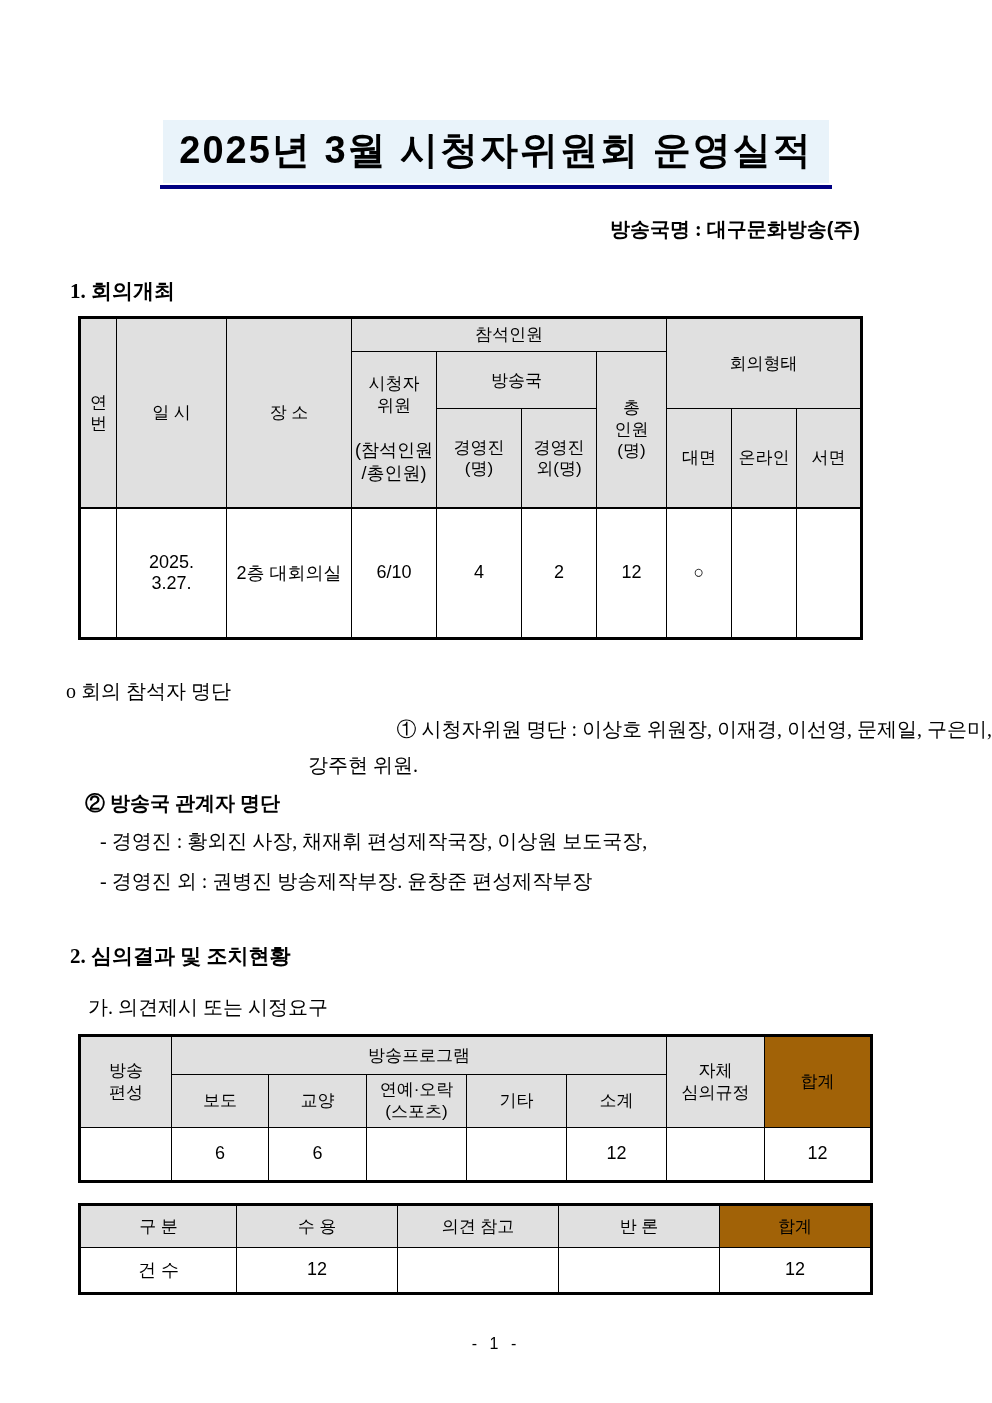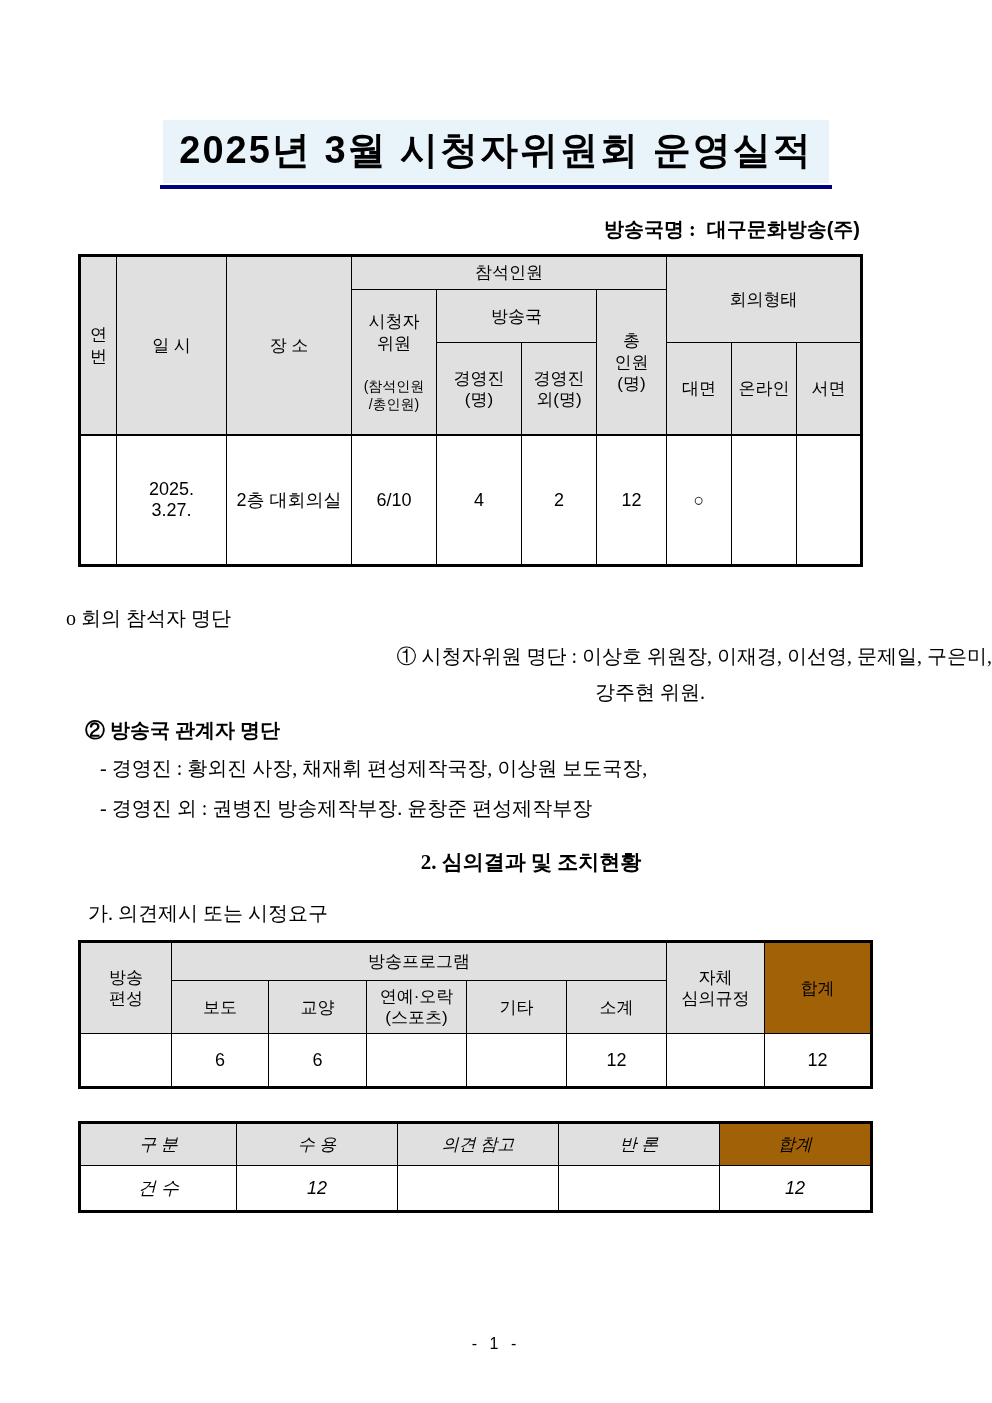--- a/index.html
+++ b/index.html
@@ -31,21 +31,21 @@
   }
   
   .station-line {
     margin-top: 27px;
     padding-right: 132px;
     text-align: right;
     font-size: 20px;
     font-weight: bold;
   }
   .station-line .label { font-family: "Liberation Serif", serif; }
-  .station-line .name  { font-family: "Liberation Sans", "DejaVu Sans", sans-serif; margin-left: 6px;}
+  .station-line .name  { font-family: "Liberation Sans", "DejaVu Sans", sans-serif; }
   
   .sec-heading {
     margin: 34px 0 0 70px;
     font-size: 21px;
     font-weight: bold;
   }
   .sub-heading {
     margin: 24px 0 0 88px;
     font-size: 20px;
     font-weight: normal;
@@ -73,41 +73,41 @@
   }
   td { font-size: 18px; }
   .t-outer { border: 3px solid #000; }
   th.total-col { background: #a16207; }
   
   .meeting-table { width: 782px; margin-top: 11px; }
   .meeting-table tbody td { border-top: 2px solid #000; height: 128px; }
   .meeting-table .r1 th { height: 32px; }
   .meeting-table .r2 th { height: 30px; }
   .meeting-table .r3 th { height: 52px; }
-  .meeting-table .small { font-size: 14px; display:block; line-height:1.3; }
+  .meeting-table .small { font-size: 18px; display:block; line-height:1.3; }
   .meeting-table .vc-main { display:block; line-height:1.3; }
   
   .opinion-table { width: 792px; margin-top: 13px; }
   .opinion-table .r1 th { height: 37px; }
   .opinion-table .r2 th { height: 52px; }
   .opinion-table tbody td { height: 52px; }
   
-  .reflect-table { width: 792px; margin-top: 32px; font-style: italic; }
+  .reflect-table { width: 792px; margin-top: 20px; }
   .reflect-table thead th { height: 41px; }
   .reflect-table tbody td { height: 44px; }
   
   .att p {
     margin: 0;
     font-size: 20px;
     line-height: 27px;
     white-space: nowrap;
   }
   .att .l-title  { margin: 38px 0 0 66px; }
   .att .l-item1  { margin: 11px 0 0 85px; text-align: right; }
-  .att .l-cont1  { margin: 9px 0 0 308px; text-align: center; }
+  .att .l-cont1  { margin: 9px 0 0 308px; }
   .att .l-item2  { margin: 11px 11px 0 85px; font-weight: bold; }
   .att .l-exec1  { margin: 11px 0 0 100px; }
   .att .l-exec2  { margin: 9px 0 0 165px; }
   .att .l-exec3  { margin: 13px 0 0 100px; }
   
   .page-footer {
     position: absolute;
     left: 0; bottom: 50px;
     width: 100%;
     text-align: center;
@@ -123,20 +123,21 @@
 
   <div class="title-wrap">
     <h1 class="doc-title">2025년 3월 시청자위원회 운영실적</h1>
   </div>
 
   <div class="station-line">
     <span class="label">방송국명 :</span>
     <span class="name">대구문화방송(주)</span>
   </div>
 
+  <div class="sec-heading">1. 회의개최</div>
 
   <table class="meeting-table t-outer">
     <colgroup>
       <col style="width:37px">
         <col style="width:110px">
         <col style="width:125px">
       <col style="width:85px">
         <col style="width:85px">
         <col style="width:75px">
       <col style="width:70px">
@@ -194,21 +195,21 @@
 
   <div class="att">
     <p class="l-title">o 회의 참석자 명단</p>
     <p class="l-item1">① 시청자위원 명단 : 이상호 위원장, 이재경, 이선영, 문제일, 구은미,</p>
     <p class="l-cont1">강주현 위원.</p>
     <p class="l-item2">② 방송국 관계자 명단</p>
     <p class="l-exec1">- 경영진 : 황외진 사장, 채재휘 편성제작국장, 이상원 보도국장,</p>
     <p class="l-exec3">- 경영진 외 : 권병진 방송제작부장. 윤창준 편성제작부장</p>
   </div>
 
-  <div class="sec-heading" style="margin-top:26px;text-align:center;">2. 심의결과 및 조치현황</div>
+  <div class="sec-heading" style="margin-top:47px;">2. 심의결과 및 조치현황</div>
 
   <div class="sub-heading">가. 의견제시 또는 시정요구</div>
 
   <table class="opinion-table t-outer">
     <colgroup>
       <col style="width:92px">
         <col style="width:97px">
         <col style="width:98px">
       <col style="width:100px">
         <col style="width:100px">

